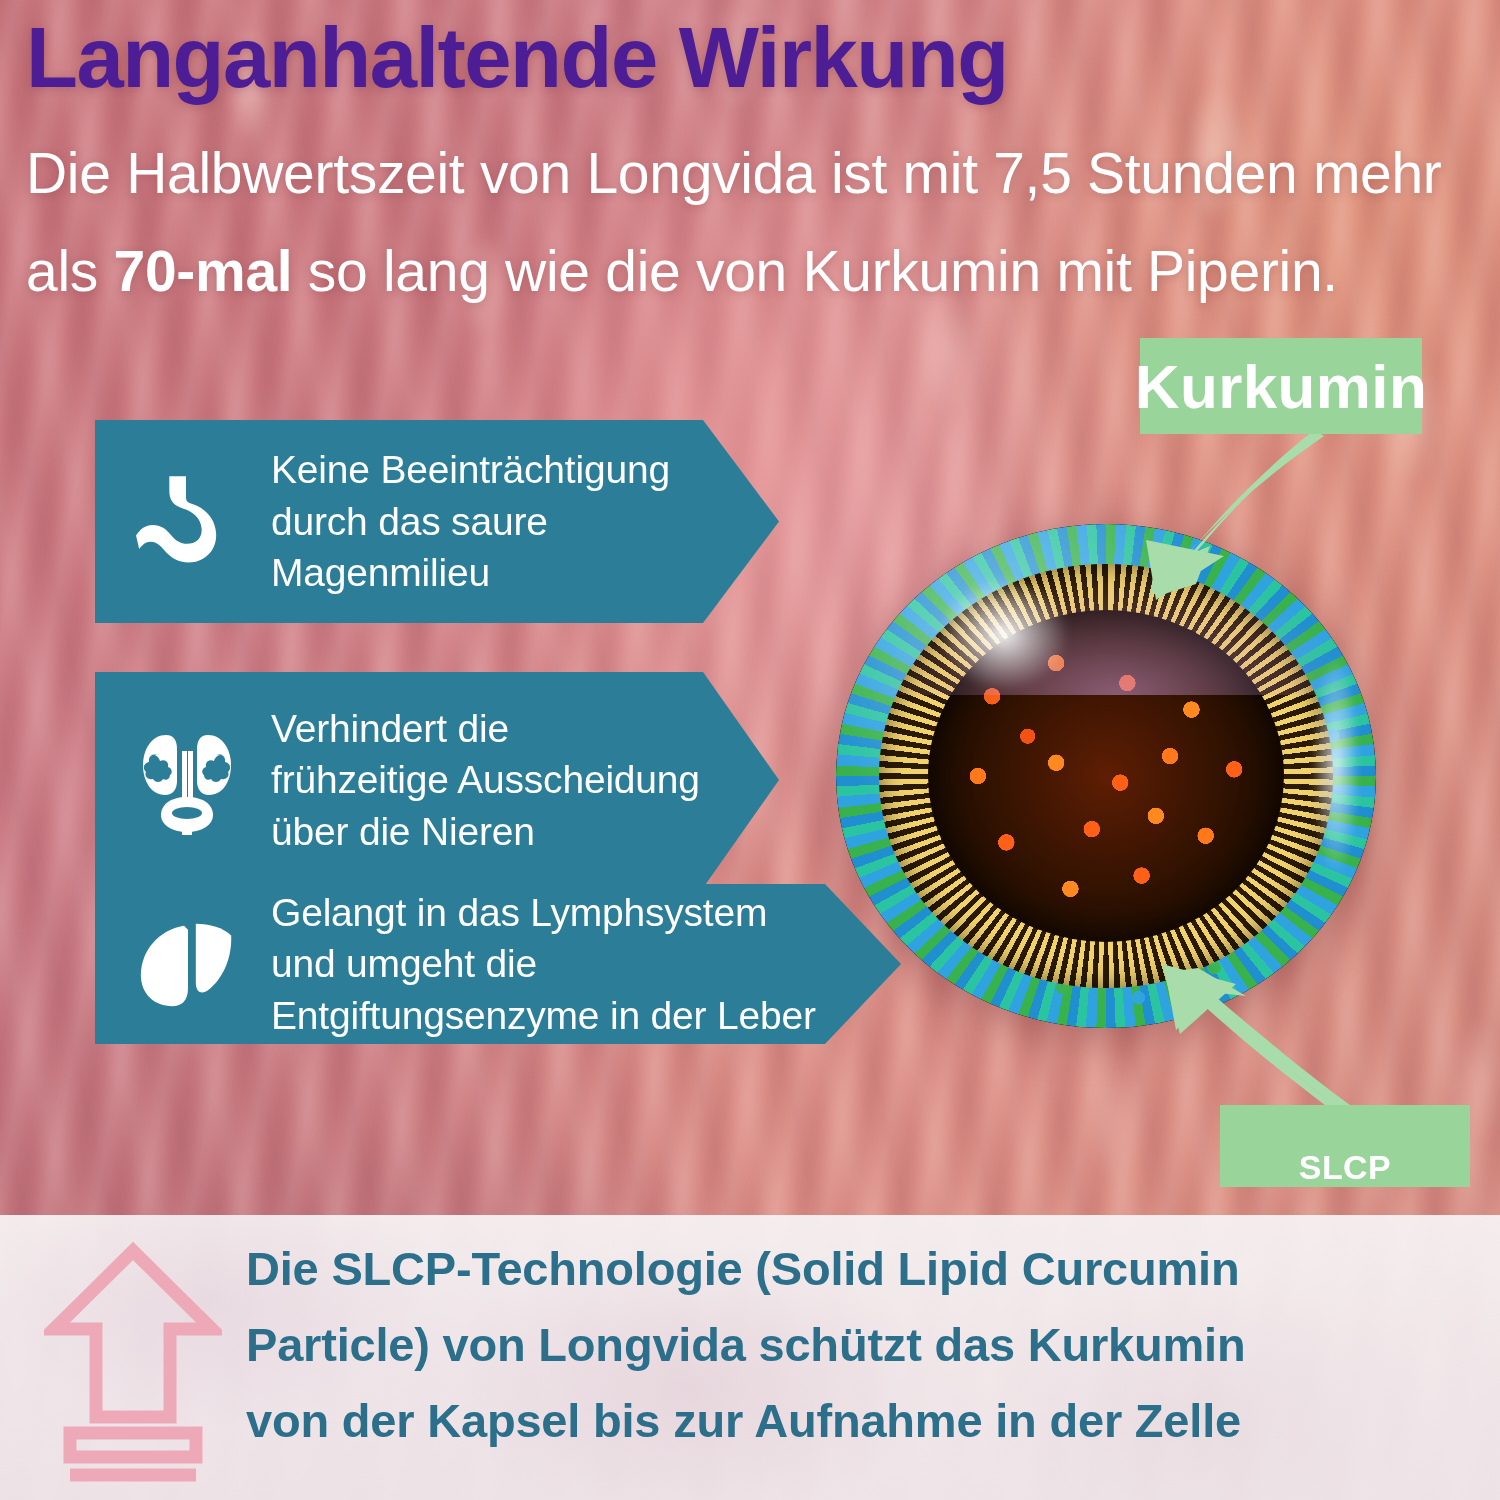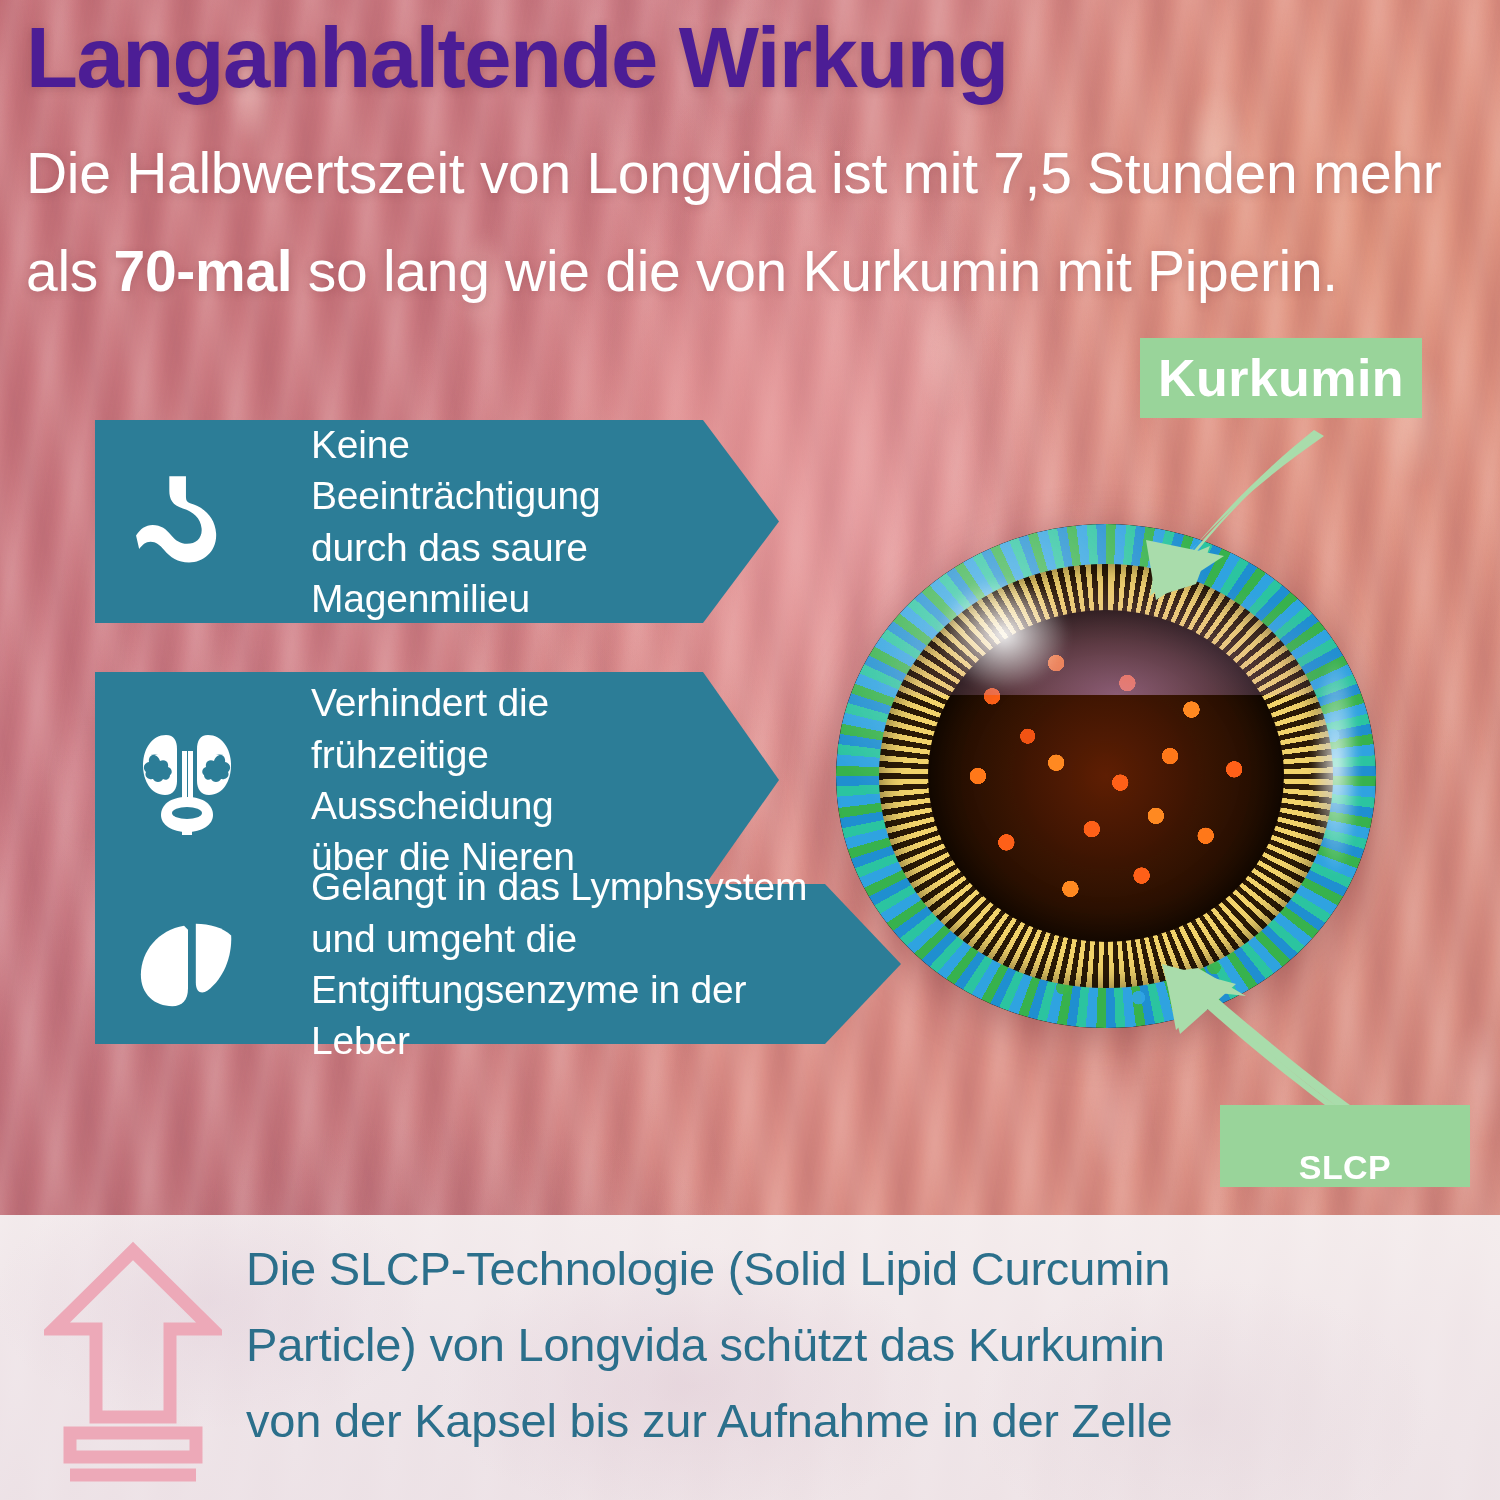--- a/index.html
+++ b/index.html
@@ -84,21 +84,20 @@
     margin-top:22px;font-size:57px;line-height:1.72;color:#ffffff;font-weight:400;
     letter-spacing:-.3px;
     text-shadow:0 2px 8px rgba(120,45,55,.28);
   }
   .subtitle b{font-weight:bold;}
 
   
   .callout{
     position:absolute;background:#2c7d97;color:#fff;display:flex;align-items:center;
     padding-left:34px;
-    gap:40px;
   }
   .callout .tip{
     position:absolute;right:-76px;top:0;width:76px;height:100%;
     background:#2c7d97;
     clip-path:polygon(0 0, 0 100%, 100% 50%);
   }
   .callout .ic{
     flex:0 0 auto;width:116px;height:116px;display:flex;align-items:center;justify-content:center;
   }
   .callout .ic svg{display:block;}
@@ -191,21 +190,21 @@
     background:radial-gradient(ellipse at 50% 50%, rgba(255,255,255,.75), rgba(255,255,255,0) 70%);
     filter:blur(3px);
   }
 
   
   .glabel{
     position:absolute;background:#99d49a;color:#ffffff;font-weight:bold;
     display:flex;align-items:center;justify-content:center;
     letter-spacing:.4px;
   }
-  #label-kurkumin{left:1140px;top:338px;width:282px;height:80px;font-size:52px;}
+  #label-kurkumin{left:1140px;top:338px;width:282px;height:96px;font-size:62px;}
   #label-slcp{left:1220px;top:1105px;width:250px;height:82px;font-size:34px;align-items:flex-end;}
   .garrow{position:absolute;}
   #arrow-kurkumin{left:1128px;top:428px;width:240px;height:180px;}
   #arrow-slcp{left:1150px;top:960px;width:260px;height:180px;}
 
   
   .footer{
     position:absolute;left:0;top:1215px;width:1500px;height:285px;
     background:linear-gradient(180deg, rgba(246,242,243,.94) 0%, rgba(243,238,241,.93) 40%, rgba(240,234,238,.93) 100%);
     overflow:hidden;
@@ -213,21 +212,21 @@
   .footer-tint{
     position:absolute;inset:0;
     background:
       radial-gradient(ellipse 360px 200px at 46% 60%, rgba(214,186,200,.34), rgba(214,186,200,0) 70%),
       radial-gradient(ellipse 300px 180px at 14% 30%, rgba(205,175,195,.22), rgba(205,175,195,0) 72%),
       radial-gradient(ellipse 320px 190px at 80% 70%, rgba(215,195,205,.24), rgba(215,195,205,0) 72%);
   }
   #footer-icon{position:absolute;left:44px;top:22px;width:178px;height:250px;}
   .footer-text{
     position:absolute;left:246px;top:16px;width:1230px;
-    color:#2b6f8b;font-size:47px;line-height:1.62;letter-spacing:-.2px;font-weight:400;
+    color:#2b6f8b;font-size:47px;line-height:1.62;letter-spacing:-.2px;font-weight:700;
     white-space:pre-line;
   }
 </style>
 </head>
 <body>
 
 <div class="stage">
 
   <div class="bg">
     <div class="bg-base"></div>

